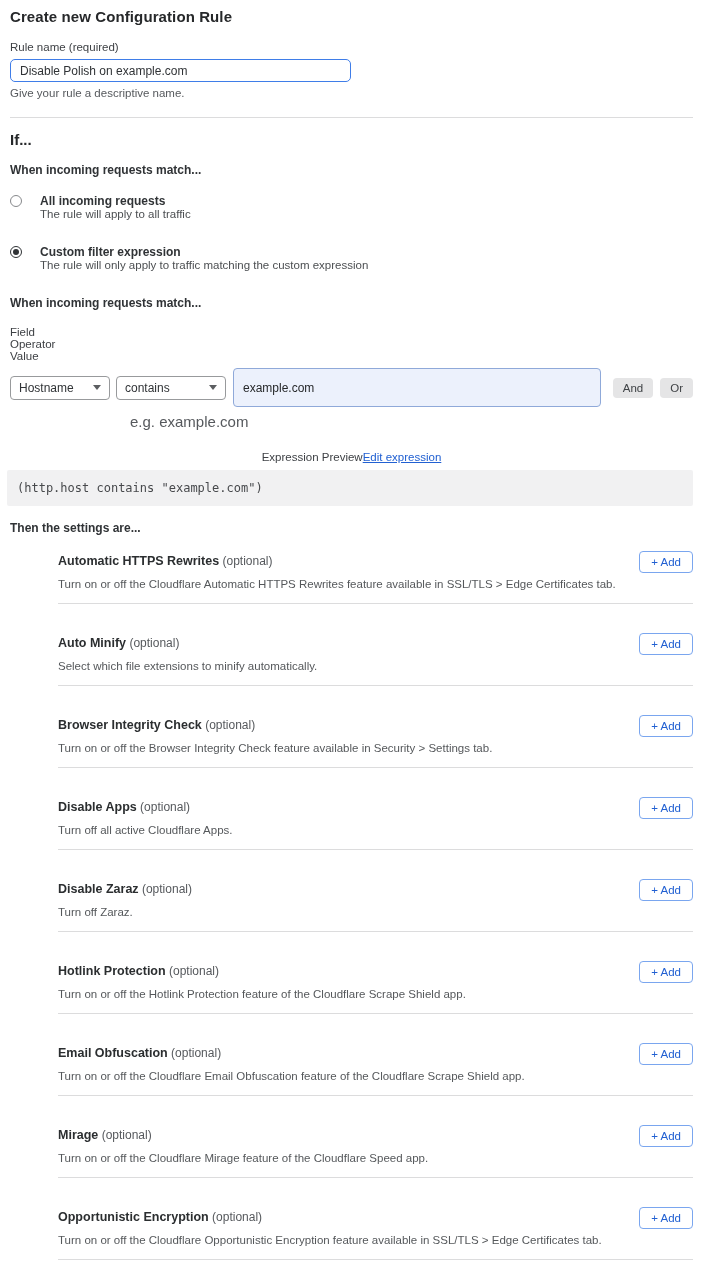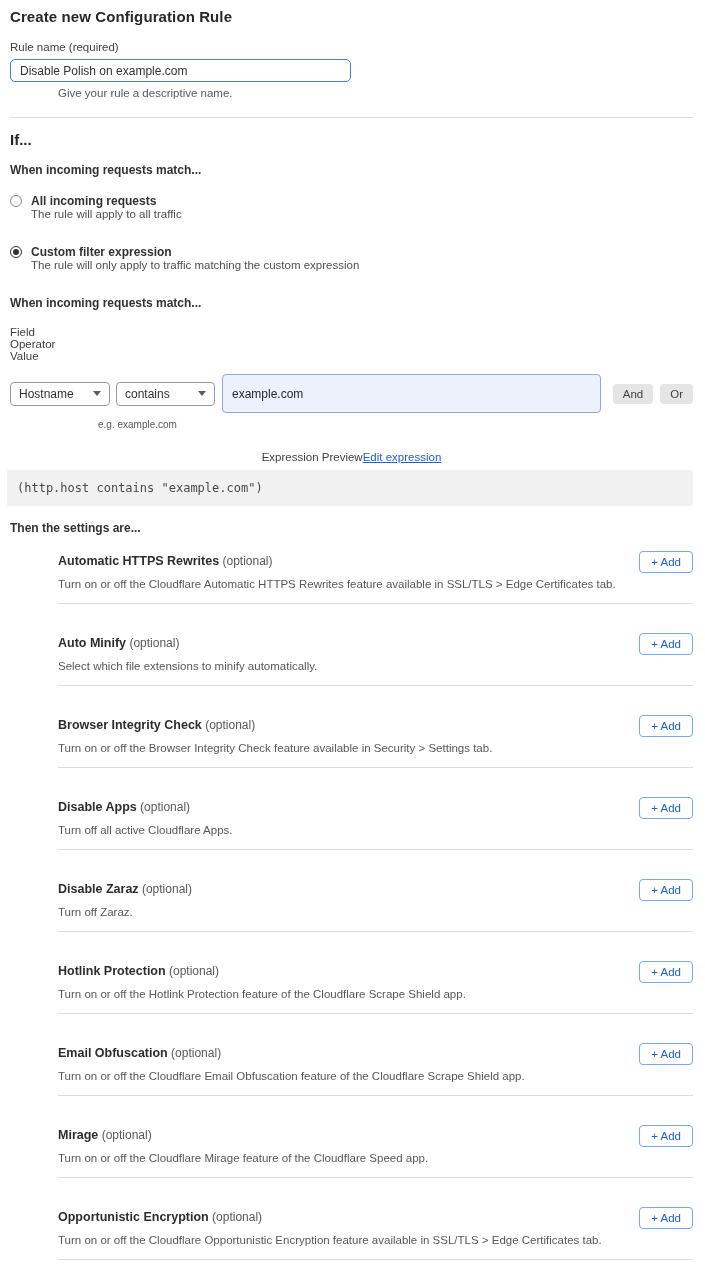--- a/index.html
+++ b/index.html
@@ -13,70 +13,70 @@
 
   .page-title { font-size: 15px; font-weight: bold; color: #26282a; margin-top: 8px; letter-spacing: .1px; }
 
   .field-label { font-size: 11.5px; color: #3e4145; margin-top: 16px; }
   .rule-name-input {
     display: block; margin-top: 6px; width: 341px; height: 23px;
     border: 1px solid #3f7de8; border-radius: 5px; padding: 0 9px;
     font-family: "Liberation Sans", sans-serif; font-size: 12px; color: #303336;
     outline: none; background: #fff;
   }
-  .helper { font-size: 11.5px; color: #56595d; margin-top: 5px; margin-left: 48px; }
+  .helper { font-size: 11.5px; color: #56595d; margin-top: 5px; }
 
   .divider { border: none; border-top: 1px solid #dcdcdd; margin-top: 18px; }
 
   .h-if { font-size: 15px; font-weight: bold; color: #26282a; margin-top: 13px; }
   .h-sub { font-size: 12px; font-weight: bold; color: #303336; margin-top: 15px; }
 
-  .radio-option { display: flex; gap: 9px; align-items: flex-start; cursor: pointer; }
+  .radio-option { display: flex; gap: 18px; align-items: flex-start; cursor: pointer; }
   .radio-option.first { margin-top: 17px; }
   .radio-option.second { margin-top: 25px; }
   .radio-circle {
     width: 12px; height: 12px; border-radius: 50%; border: 1px solid #87898c;
     margin-top: 1px; flex: 0 0 auto; position: relative; background: #fff;
   }
   .radio-option.checked .radio-circle { border-color: #303336; }
   .radio-option.checked .radio-circle::after {
     content: ""; position: absolute; left: 2px; top: 2px; width: 6px; height: 6px;
     border-radius: 50%; background: #303336;
   }
   .radio-title { font-size: 12px; font-weight: bold; color: #303336; }
   .radio-desc { font-size: 11.5px; color: #4c4f52; margin-top: 0; }
 
   .builder-labels { display: flex; margin-top: 16px; flex-direction: column; }
   .builder-labels .l1 { width: 106px; }
   .builder-labels .l2 { width: 106px; }
   .builder-labels span { font-size: 11.5px; color: #3e4145; }
-  .builder-row { display: flex; align-items: center; margin-top: 12px; }
+  .builder-row { display: flex; align-items: center; margin-top: 6px; }
   .select-box {
     height: 24px; border: 1px solid #989a9c; border-radius: 4px; background: #fff;
     display: flex; align-items: center; justify-content: space-between;
     padding: 0 8px; font-size: 12px; color: #303336; cursor: pointer;
   }
   .select-field { width: 100px; margin-right: 6px; }
-  .select-operator { width: 99px; margin-right: 7px; }
+  .select-operator { width: 110px; margin-right: 7px; }
   .chevron {
     width: 0; height: 0; border-left: 4px solid transparent; border-right: 4px solid transparent;
     border-top: 5px solid #5c5e61; flex: 0 0 auto; margin-left: 6px;
   }
   .value-input {
     flex: 1 1 auto; height: 39px; border: 1px solid #8fa9d9; border-radius: 4px;
     background: #ecf1fc; padding: 0 9px; font-family: "Liberation Sans", sans-serif;
     font-size: 12px; color: #26282a; outline: none;
   }
   .conj-btn {
     height: 20px; margin-left: 12px; padding: 0 10px; border: none; border-radius: 4px;
     background: #e5e5e6; color: #3f4245; font-size: 11.5px; cursor: pointer;
     font-family: "Liberation Sans", sans-serif;
   }
   .conj-btn.or { margin-left: 7px; }
-  .value-helper { font-size: 10px; color: #56595d; margin-top: 6px; margin-left: 88px; }
+  .value-helper { font-size: 15px; color: #56595d; margin-top: 6px; margin-left: 120px; }
 
   .expr-head { display: flex; justify-content: center; align-items: baseline; margin-top: 21px; }
   .expr-label { font-size: 11.5px; color: #3e4145; }
   .expr-edit { font-size: 11.5px; color: #2160d2; text-decoration: underline; cursor: pointer; }
   .expr-box {
     margin-top: 7px; margin-left: -3px; background: #f1f1f2; border-radius: 2px;
     padding: 11px 10px; font-family: "DejaVu Sans Mono", monospace;
     font-size: 12px; color: #47494c;
   }
 

